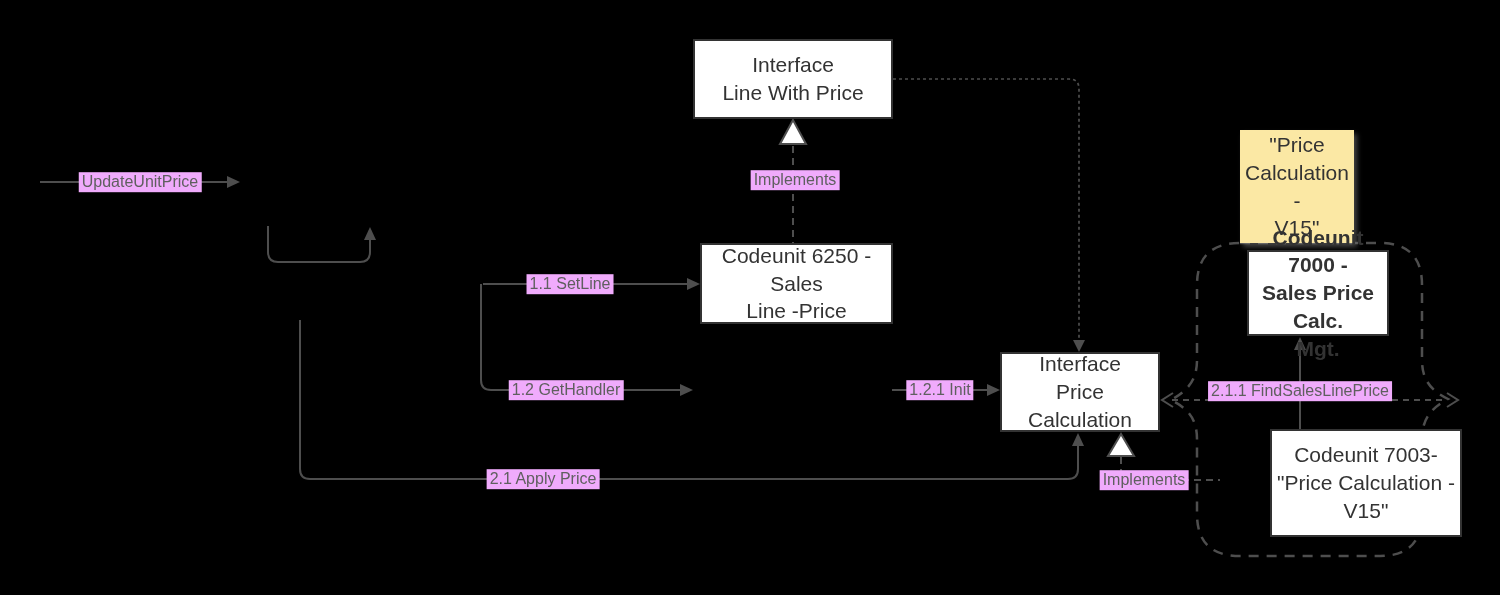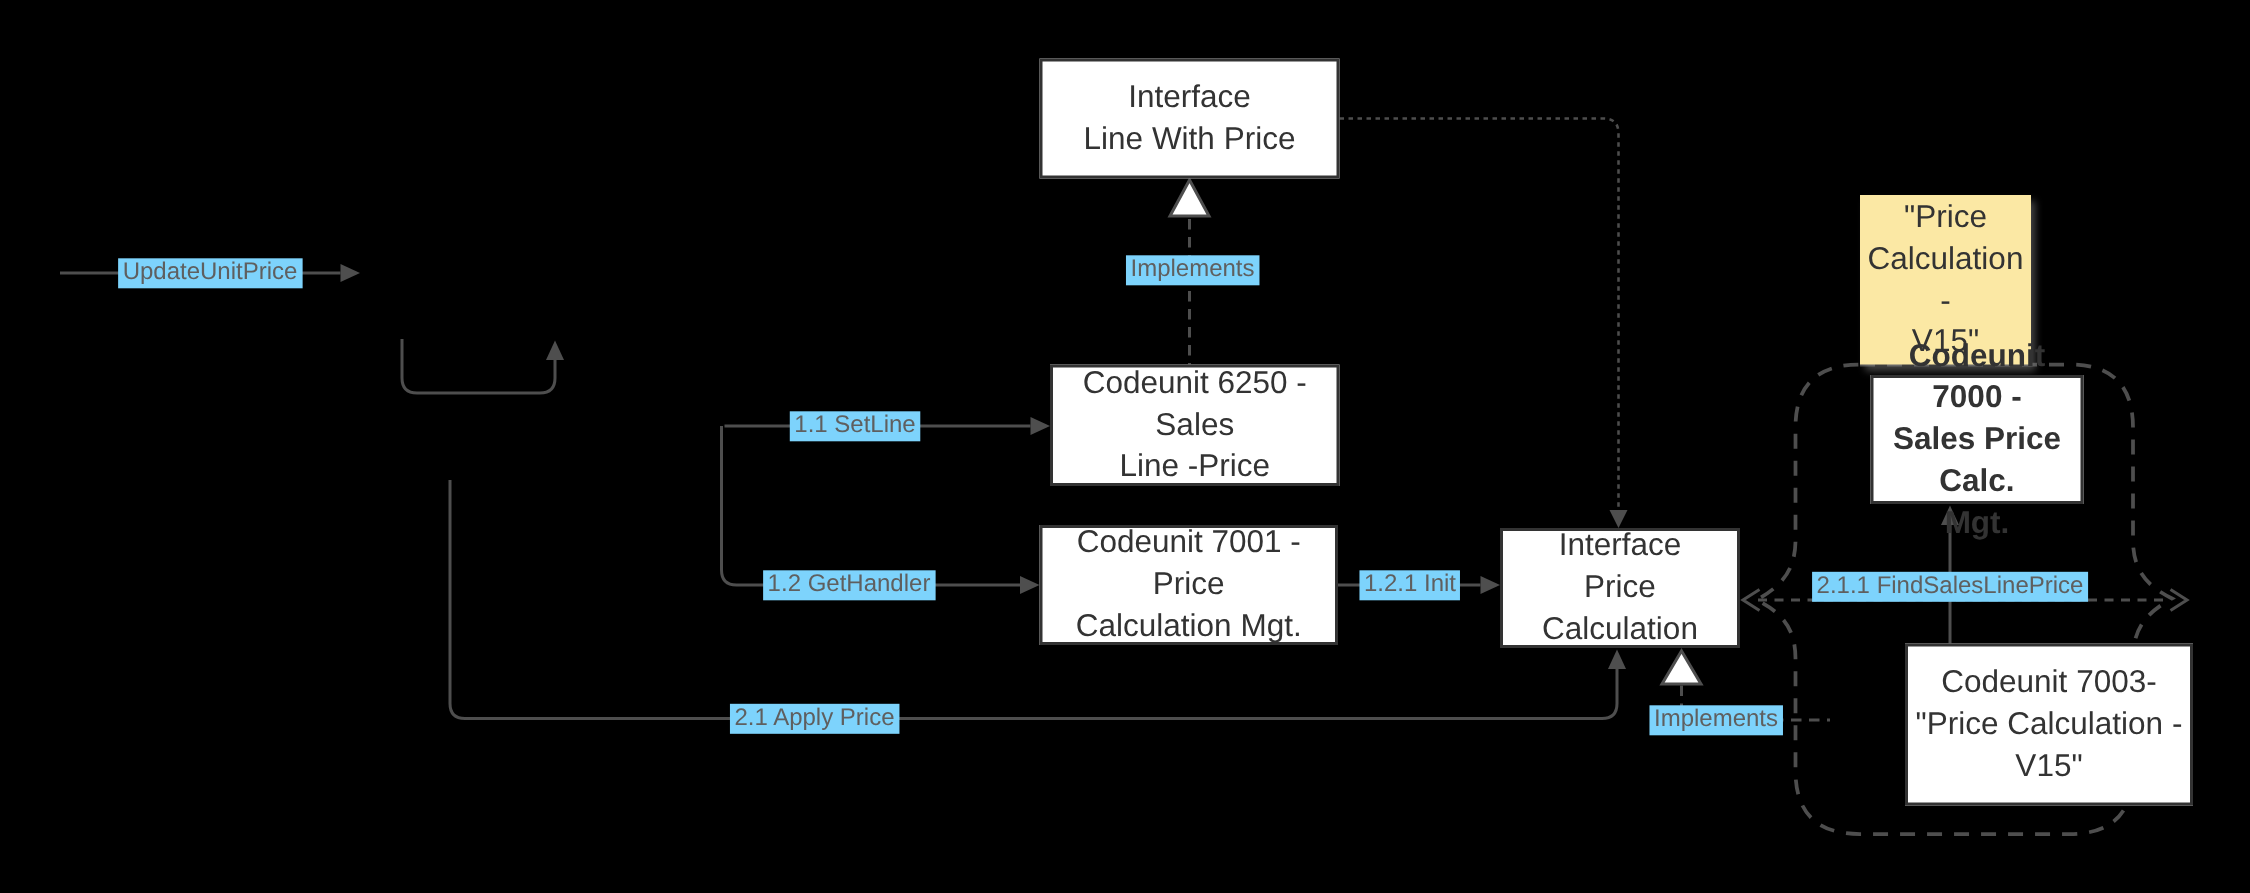--- a/index.html
+++ b/index.html
@@ -19,21 +19,21 @@
     display:flex;align-items:center;justify-content:center;text-align:center;
     font-size:21px;line-height:1.32;white-space:pre-line;box-sizing:border-box;
   }
   .node.bold{font-weight:bold;}
   .node.note{
     background:#fbe8a4;border:none;
     box-shadow:3px 4px 5px rgba(135,135,135,0.5);
   }
   .elabel{
     position:absolute;transform:translate(-50%,-50%);
-    background:#7dd3fc;color:#5f5f5f;font-size:16px;line-height:1.1;
+    background:#f0abfc;color:#5f5f5f;font-size:16px;line-height:1.1;
     padding:1px 3px;white-space:nowrap;
   }
 </style>
 </head>
 <body>
 
 <div id="stage">
 
   <svg width="1500" height="595" viewBox="0 0 1500 595">
 
@@ -74,22 +74,20 @@
     <path class="group-outline" d="M1240,243 H1380 Q1422,243 1422,285 V360 C1422,381 1432,391 1448,399 C1432,408 1422,418 1422,439 V514 Q1422,556 1380,556 H1240 Q1197,556 1197,514 V439 C1197,418 1187,408 1171,400 C1187,391 1197,381 1197,360 V285 Q1197,243 1240,243 Z"></path>
   </svg>
 
 
   <div class="node" style="left:693px;top:39px;width:200px;height:80px">Interface
 Line With Price</div>
 
   <div class="node" style="left:700px;top:243px;width:193px;height:81px">Codeunit 6250 - Sales
 Line -Price</div>
 
-  <div class="node" style="left:693px;top:350px;width:199px;height:80px">Codeunit 7001 - Price
-Calculation Mgt.</div>
 
   <div class="node" style="left:1000px;top:352px;width:160px;height:80px">Interface
 Price Calculation</div>
 
   <div class="node note" style="left:1240px;top:130px;width:114px;height:113px">"Price
 Calculation -
 V15"</div>
 
   <div class="node bold" style="left:1247px;top:250px;width:142px;height:86px">Codeunit 7000 -
 Sales Price Calc.

